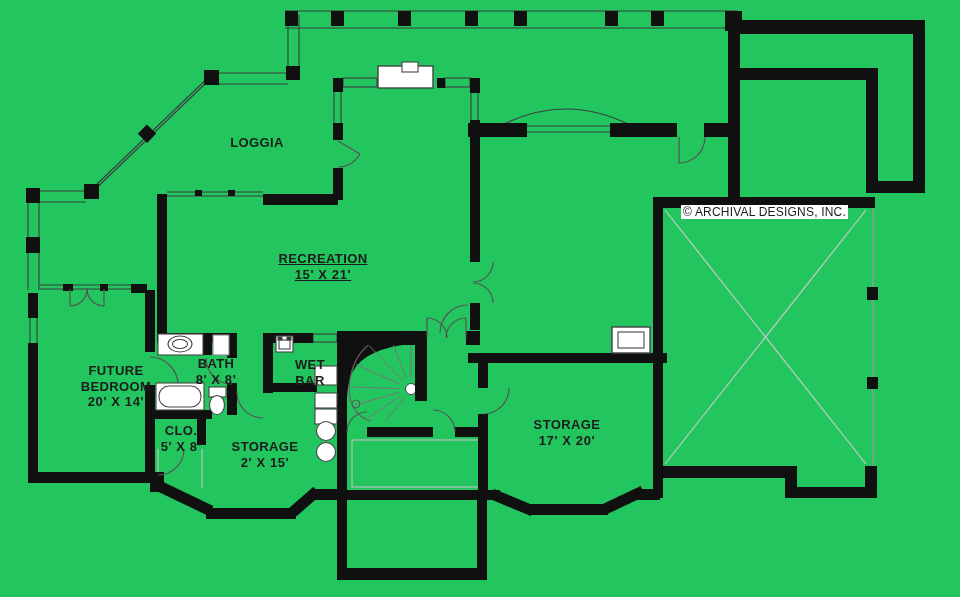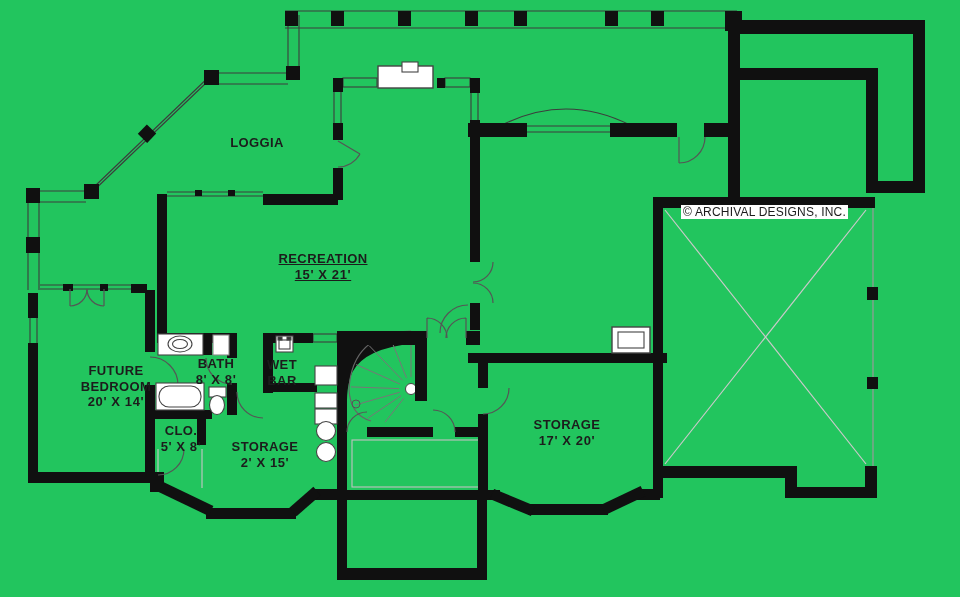--- a/index.html
+++ b/index.html
@@ -238,21 +238,21 @@
   </div>
   <div class="room-label" style="left:95px;top:363px;margin-left:21px;">
     <div>FUTURE</div>
       <div>BEDROOM</div>
       <div class="dims">20' X 14'</div>
   </div>
   <div class="room-label" style="left:196px;top:356px;margin-left:20px;">
     <div>BATH</div>
       <div class="dims">8' X 8'</div>
   </div>
-  <div class="room-label" style="left:282px;top:357px;">
+  <div class="room-label" style="left:310px;top:357px;">
     <div>WET</div>
       <div>BAR</div>
   </div>
   <div class="room-label" style="left:181px;top:423px;text-align:center;">
     <div>CLO.</div>
       <div class="dims">5' X 8'</div>
   </div>
   <div class="room-label" style="left:265px;top:439px;">
     <div>STORAGE</div>
       <div class="dims">2' X 15'</div>

